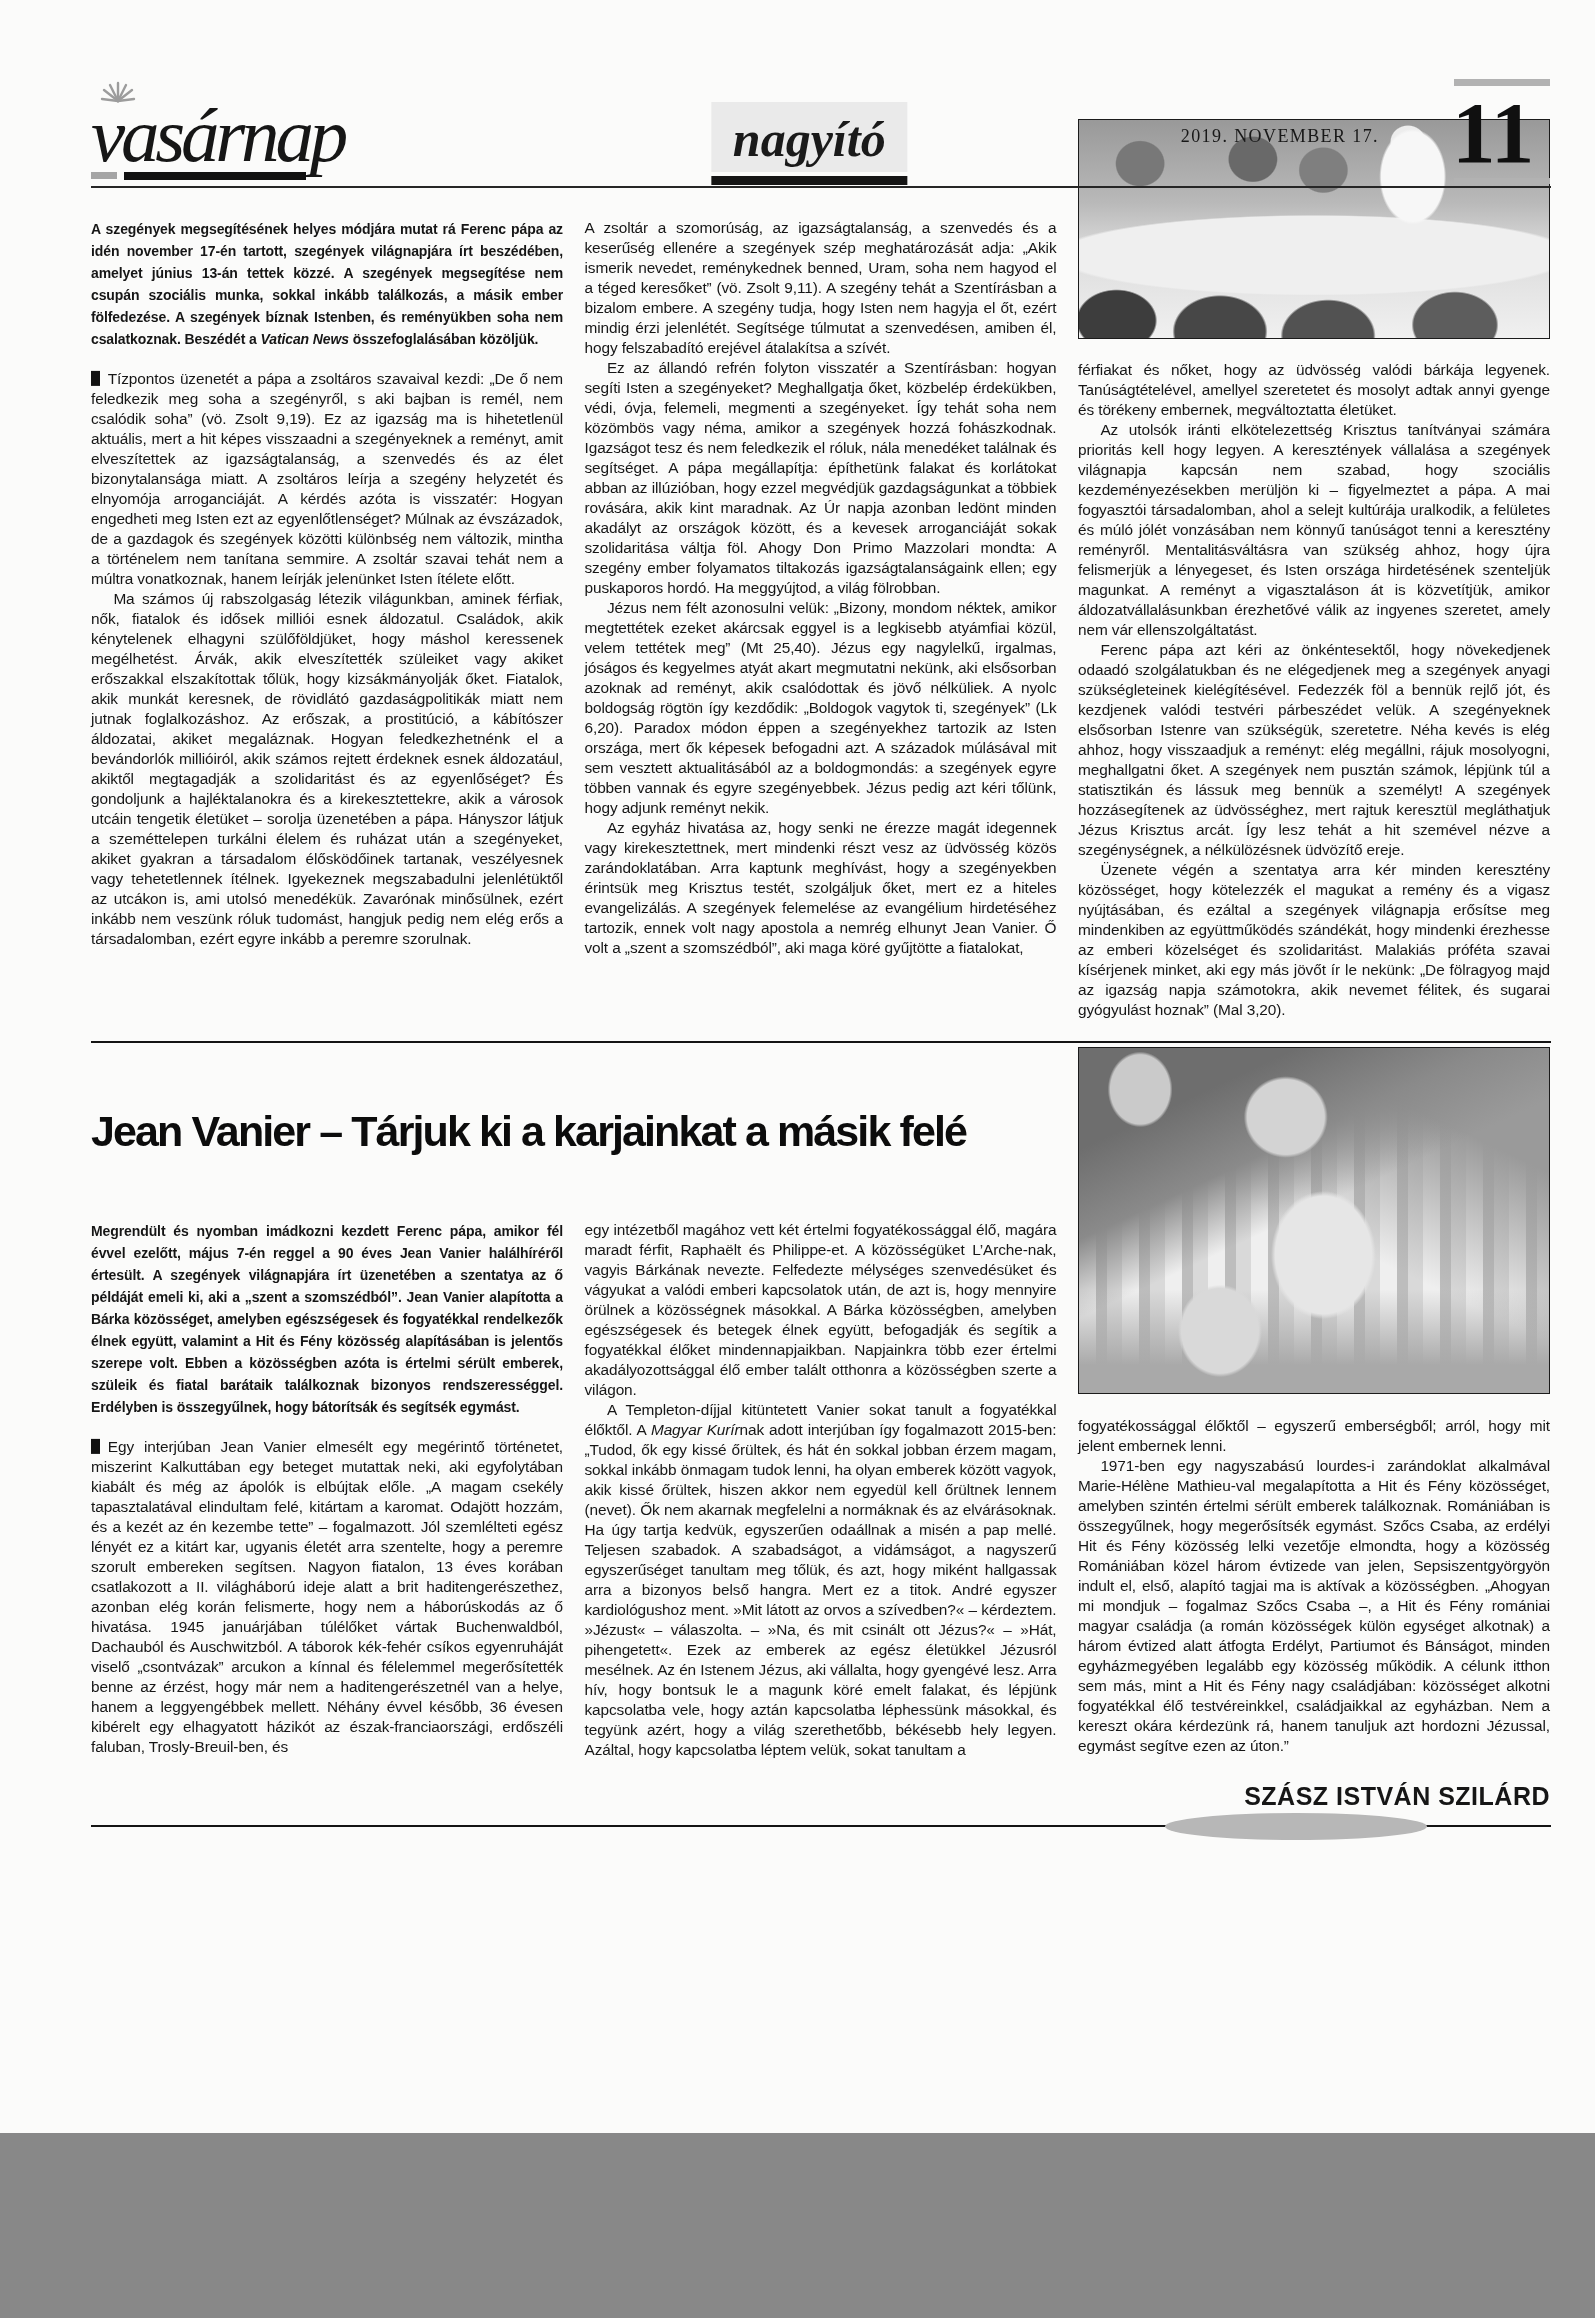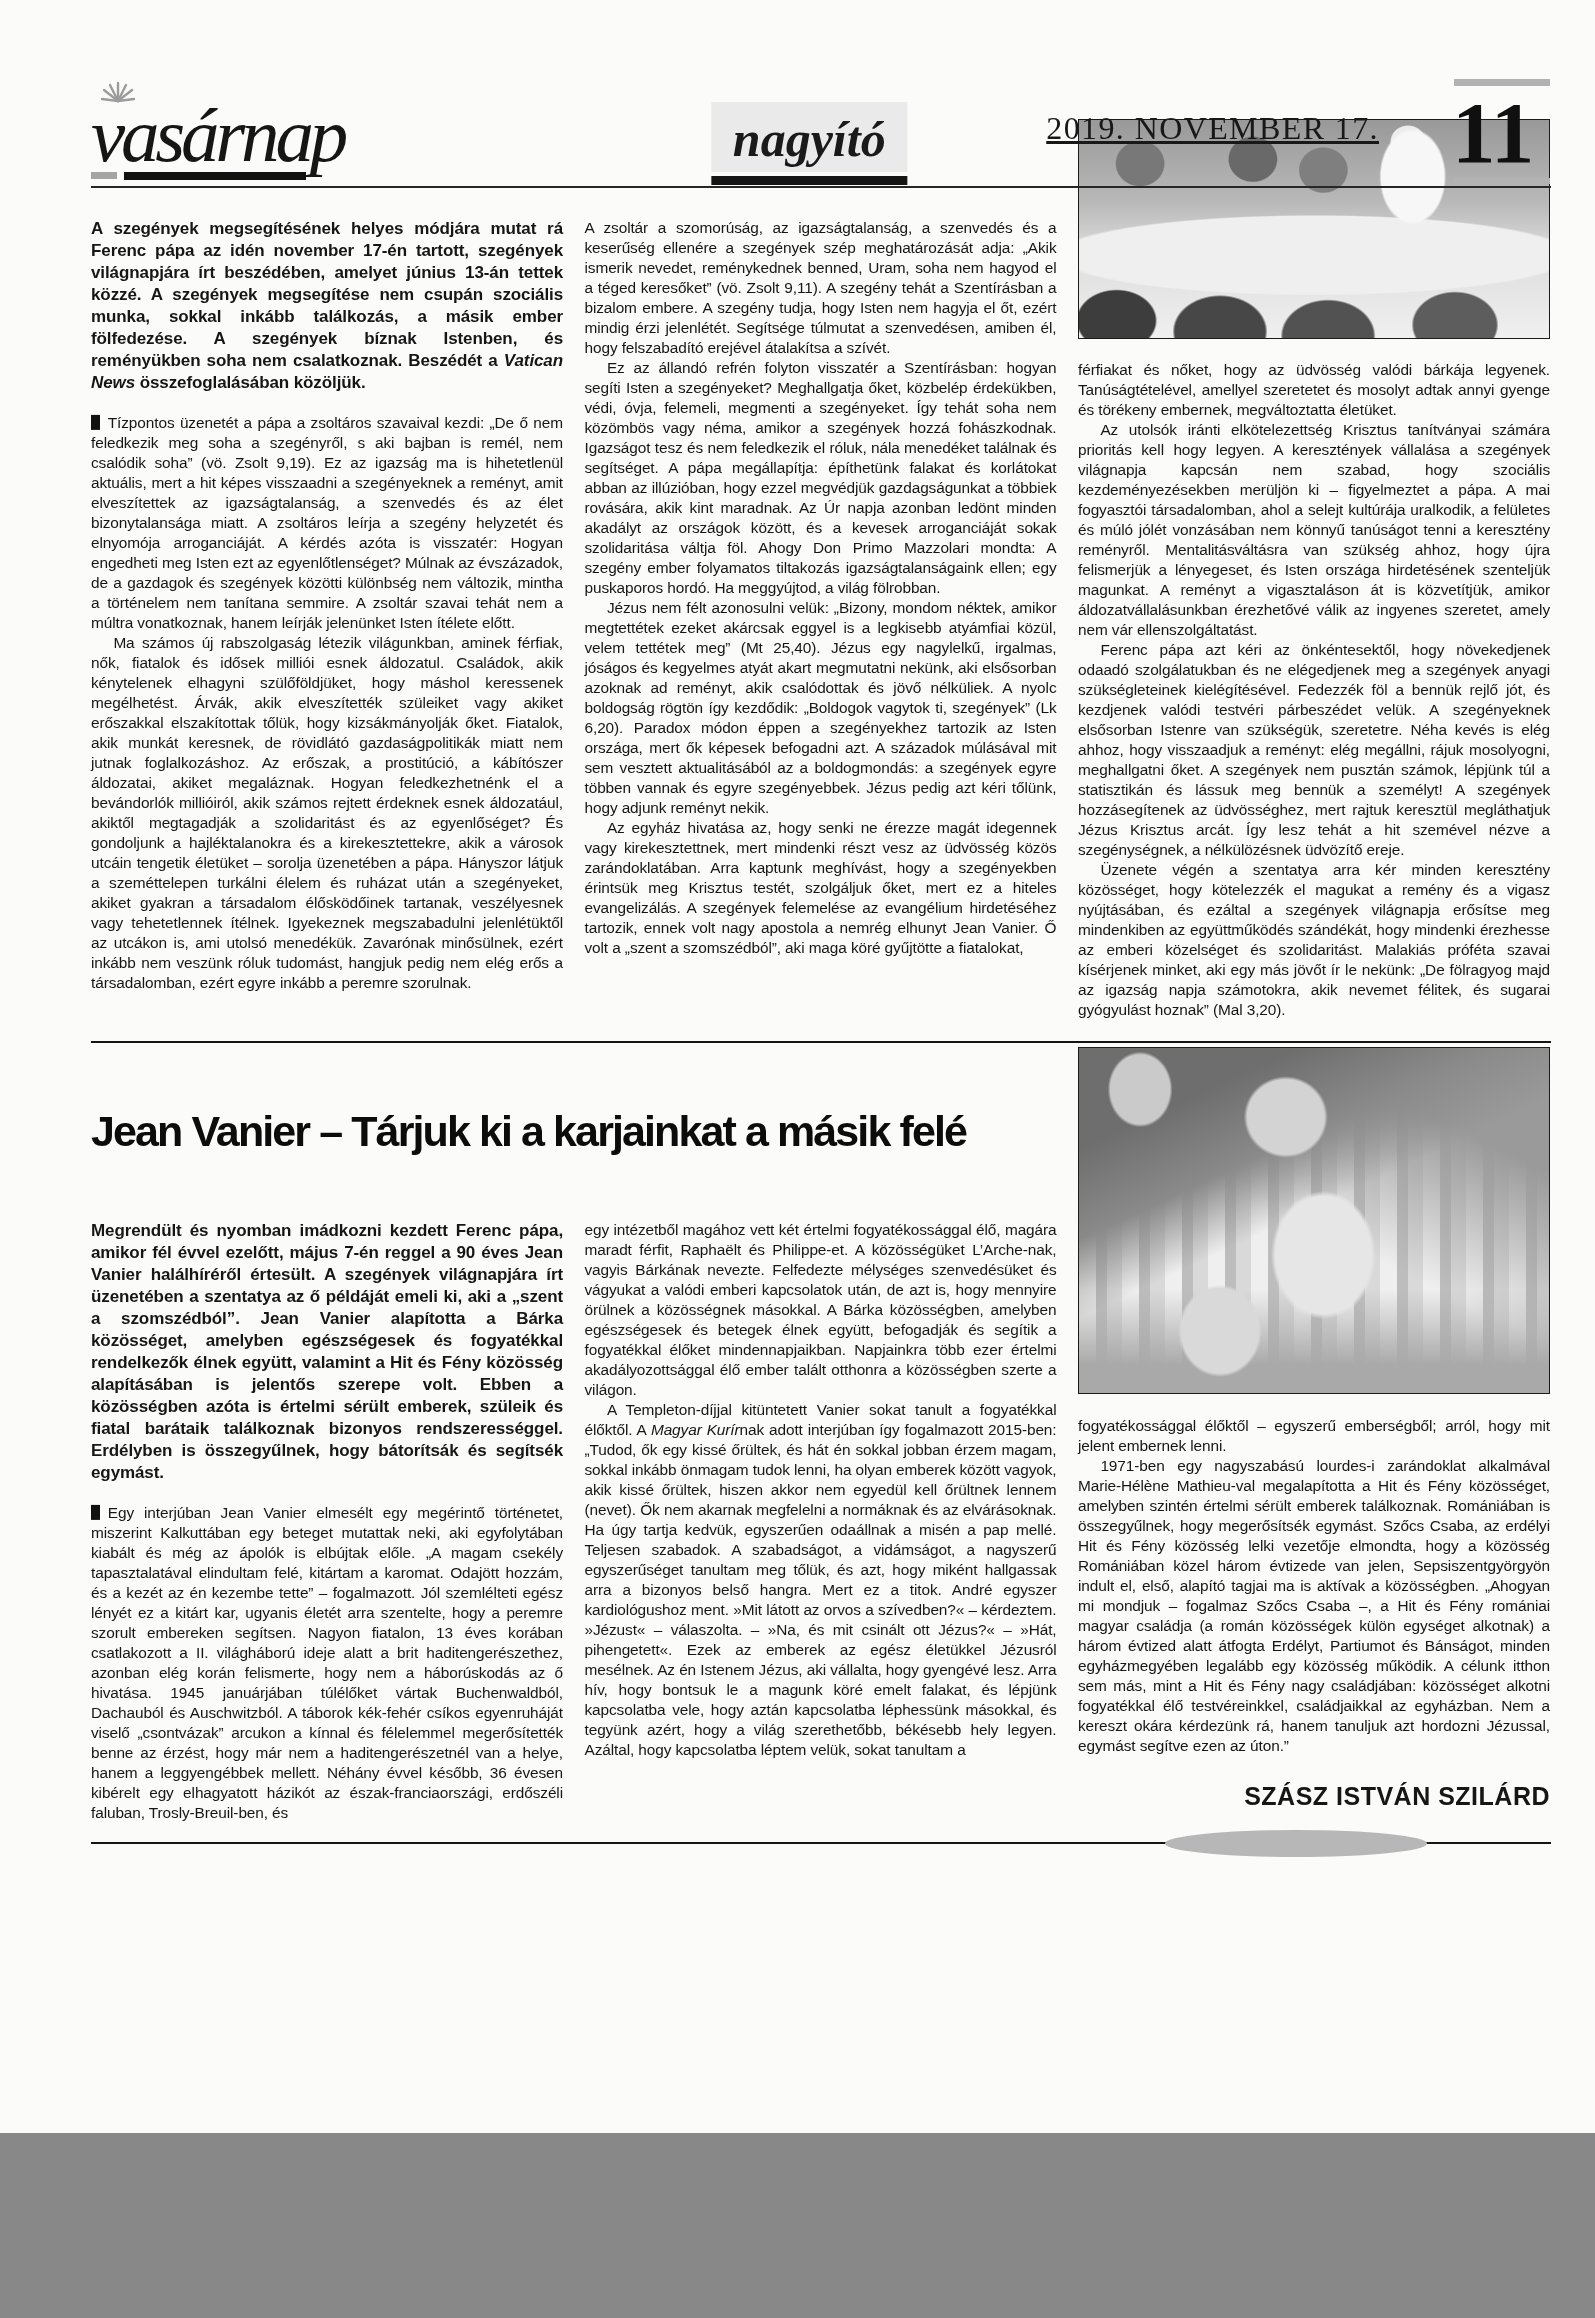--- a/index.html
+++ b/index.html
@@ -15,34 +15,34 @@
   .star{position:absolute;left:6.5px;top:-16px;}
   .logo-bars{display:flex;align-items:center;gap:6.5px;margin-top:-2.8px;}
   .logo-bar-gray{width:26px;height:6.5px;background:#a5a5a5;}
   .logo-bar-black{width:182px;height:8px;background:#111;}
   .section-wrap{position:absolute;left:50%;transform:translateX(-56%);bottom:0.9px;text-align:left;}
   .section-box{background:#eaeaea;padding:11.2px 21.5px 6.5px 21.5px;}
   .section-label{font-family:"Liberation Serif",serif;font-style:italic;font-weight:700;
                  font-size:50px;line-height:1.05;color:#1a1a1a;}
   .section-bar{height:9.3px;background:#151515;margin-top:3.7px;}
   .issue-date{position:absolute;right:172px;bottom:39px;font-family:"Liberation Serif",serif;
-              font-size:32px;letter-spacing:1.4px;color:#181818;white-space:nowrap;text-decoration:underline;}
+              font-size:18px;letter-spacing:1.4px;color:#181818;white-space:nowrap;}
   .pageno-wrap{position:absolute;right:0;bottom:1.9px;text-align:left;width:99px;}
   .pageno-bar{width:96px;height:6.5px;background:#b2b2b2;margin:0 auto;}
   .pageno{font-family:"Liberation Serif",serif;font-weight:700;font-size:87px;line-height:.98;
           color:#101010;margin:3.7px 0 2.8px 0;}
 
   
   .article1{margin-top:30px;}
   .headline{font-weight:700;font-size:43px;line-height:1.1;letter-spacing:-1.9px;color:#0c0c0c;
             white-space:nowrap;margin:0;}
   .row{display:flex;gap:21.5px;margin-top:26px;align-items:flex-start;}
   .col{flex:0 0 472px;width:472px;text-align:justify;font-size:15.4px;line-height:20px;
        letter-spacing:-0.1px;color:#161616;}
-  .lead{font-weight:700;font-size:17px;line-height:22px;margin:0 0 18.7px 0;}
+  .lead{font-weight:700;font-size:14px;line-height:22px;margin:0 0 18.7px 0;}
   .para{margin:0;text-indent:22.4px;}
   .para.no-indent{text-indent:0;}
   .pmarker{display:inline-block;width:9.3px;height:15px;background:#111;margin-right:7.5px;
            transform:translateY(1.9px);}
 
   .photo{box-sizing:border-box;border:1.4px solid #1b1b1b;width:100%;}
   .photo1{height:220px;margin-top:-99px;margin-bottom:20.6px;
     background:
       radial-gradient(ellipse 70px 54px at 8% 92%, #3d3d3d 55%, rgba(0,0,0,0) 58%),
       radial-gradient(ellipse 82px 63px at 30% 97%, #474747 55%, rgba(0,0,0,0) 58%),

